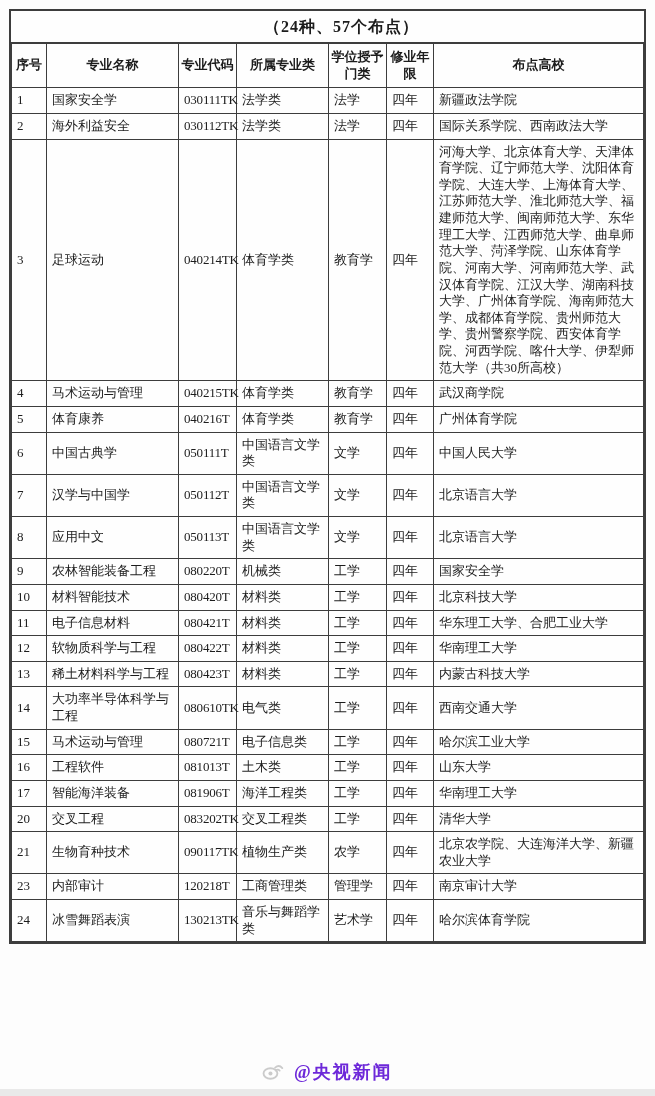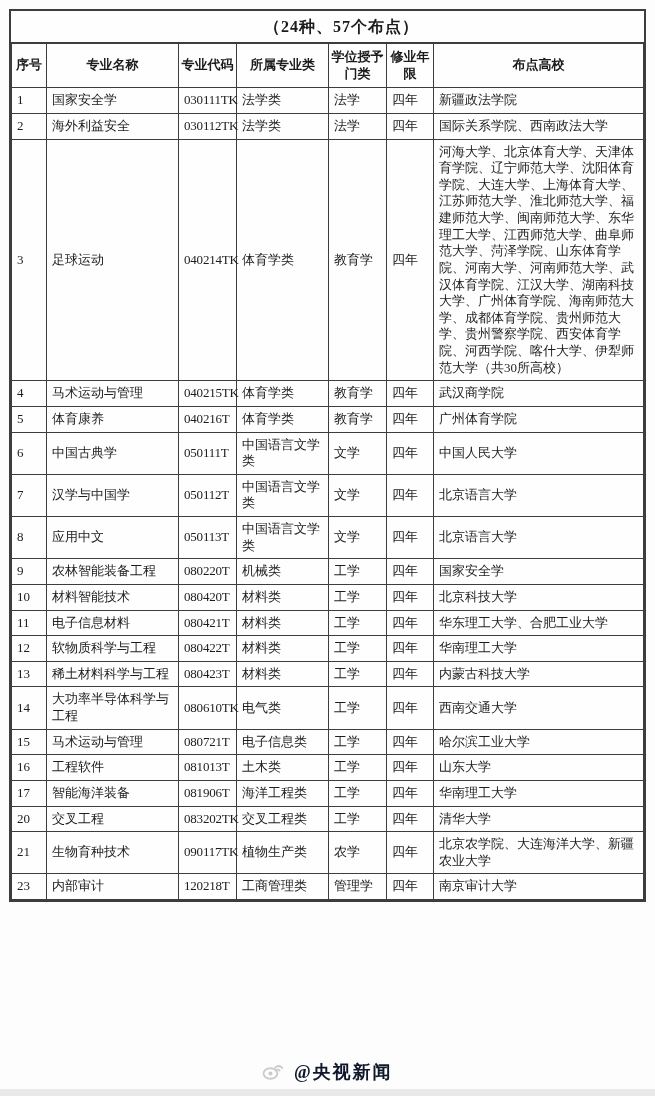--- a/index.html
+++ b/index.html
@@ -264,25 +264,34 @@
         </tr>
         <tr>
           <td class="col-no">23</td>
           <td class="col-name">内部审计</td>
           <td class="col-code">120218T</td>
           <td class="col-category">工商管理类</td>
           <td class="col-degree">管理学</td>
           <td class="col-years">四年</td>
           <td class="col-schools">南京审计大学</td>
         </tr>
+        <tr>
+          <td class="col-no">24</td>
+          <td class="col-name">冰雪舞蹈表演</td>
+          <td class="col-code">130213TK</td>
+          <td class="col-category">音乐与舞蹈学类</td>
+          <td class="col-degree">艺术学</td>
+          <td class="col-years">四年</td>
+          <td class="col-schools">哈尔滨体育学院</td>
+        </tr>
       </tbody>
   </table>
 </div>
 
-<div class="watermark" style="color: #0f172a;">
+<div class="watermark" style="color: #6d28d9;">
   <span class="wm-icon">
     <svg width="22" height="18" viewBox="0 0 26 21">
       <ellipse cx="10" cy="13.5" rx="8.2" ry="6.2" fill="none" stroke="#cbcbcb" stroke-width="2.2"></ellipse>
       <circle cx="10" cy="13.5" r="2.4" fill="#cbcbcb"></circle>
       <path d="M15.5 6.5 Q20 2.5 24 7" fill="none" stroke="#cbcbcb" stroke-width="2.2" stroke-linecap="round"></path>
       <path d="M16 10 Q18.8 7.8 21 10.2" fill="none" stroke="#cbcbcb" stroke-width="2" stroke-linecap="round"></path>
     </svg>
   </span>
   <span class="wm-text">@央视新闻</span>
 </div>

